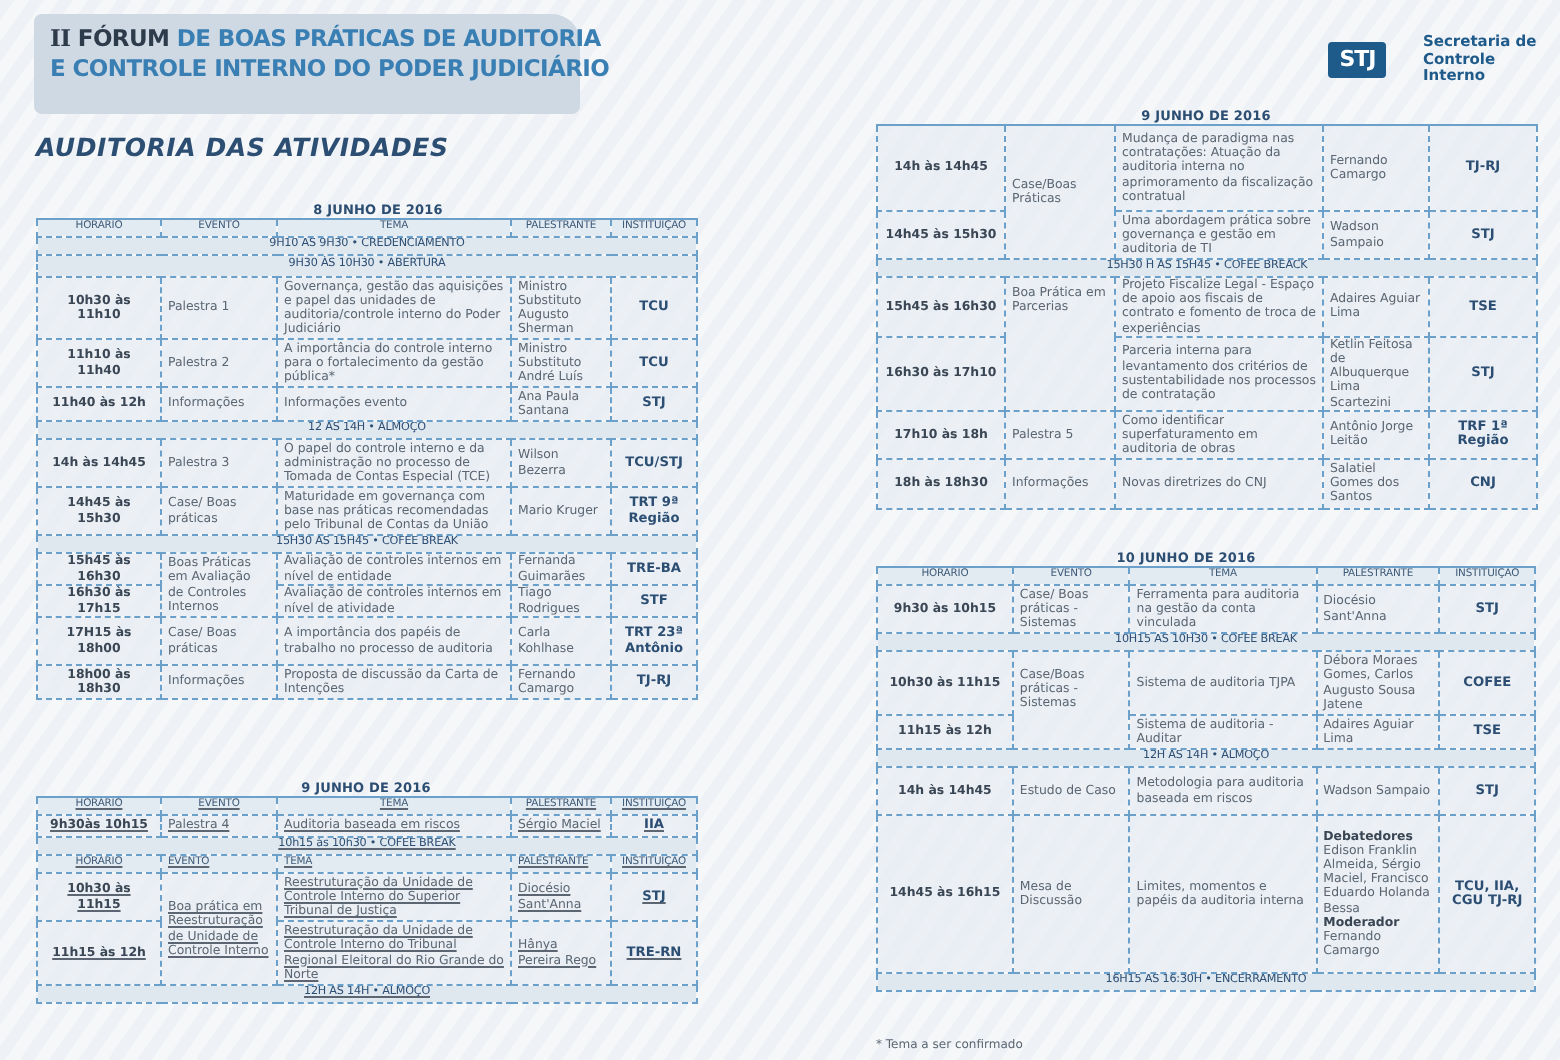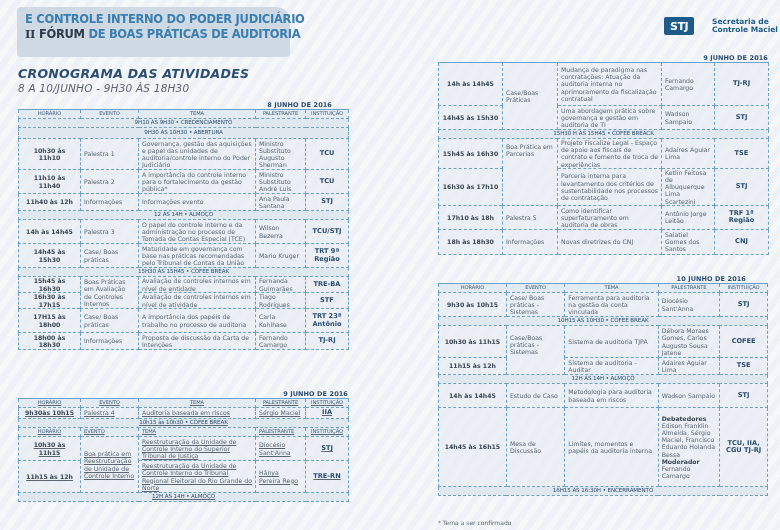--- a/index.html
+++ b/index.html
@@ -17,62 +17,61 @@
   }
   .banner-line { font-family: "DejaVu Sans", sans-serif; font-weight: bold; font-size: 11.5px; line-height: 15px; color: #3a7fb3; letter-spacing: -0.3px; white-space: nowrap; }
   .banner-line .dark { color: #2e3b4a; font-family: "DejaVu Serif", serif; }
   .subtitle-block { position: absolute; left: 18px; top: 66px; }
   .subtitle-main { font-weight: bold; font-style: italic; font-size: 12.5px; color: #2c4e73; letter-spacing: 0.3px; }
   .subtitle-dates { font-style: italic; font-size: 10.5px; color: #5a6470; margin-top: 1px; letter-spacing: 0.2px; }
   .logo { position: absolute; left: 664px; top: 17px; display: flex; align-items: center; }
   .logo-box { width: 30px; height: 18px; background: #1e5a8a; color: #fff; font-weight: bold; font-size: 11px; display:flex; align-items:center; justify-content:center; border-radius: 2px; letter-spacing: -0.5px; }
   .logo-text { margin-left: 18px; font-size: 7.5px; font-weight: bold; color: #1e5a8a; line-height: 8.5px; }
 
-  .day-title { position: absolute; font-size: 6.5px; font-weight: bold; color: #2c4e73; text-align: right; letter-spacing: 0.1px; }
+  .day-title { position: absolute; font-size: 6.5px; font-weight: bold; color: #2c4e73; text-align: center; letter-spacing: 0.1px; }
   table.sched { position: absolute; border-collapse: collapse; font-size: 6.2px; color: #5b6672; table-layout: fixed; }
   table.sched td, table.sched th {
     border-left: 1px dashed #6aa0c9; border-right: 1px dashed #6aa0c9;
     border-top: 1px dashed #6aa0c9; border-bottom: 1px dashed #6aa0c9;
     padding: 0px 3px; line-height: 7.2px; vertical-align: middle; overflow: hidden;
   }
   table.sched th { font-weight: normal; font-size: 5.2px; color: #3e5a78; text-align: center; background: #e3ebf2; height: 9px; letter-spacing: -0.1px;}
   table.sched tr:first-child th { border-top: 1.5px solid #6aa0c9; }
   td.time { font-weight: bold; color: #3a4654; text-align: center; font-size: 6.2px; }
   td.inst { font-weight: bold; color: #2c4e73; text-align: center; font-size: 6.6px; }
   td.band { text-align: center; font-size: 5.6px; color: #2c4e73; background: #dfe7ef; height: 9px; letter-spacing: -0.1px; border-left: none; border-right: none; }
   tr.row td { background: rgba(227,235,242,0.55); }
   .bold { font-weight: bold; }
   .footnote { position: absolute; left: 438px; top: 519px; font-size: 6px; color: #5b6672; }
 </style>
 </head>
 <body>
 
 <div class="banner">
-  <div class="banner-line">E CONTROLE INTERNO DO PODER JUDICIÁRIO</div>
   <div class="banner-line">
     <span class="dark">II</span>
     <span class="dark" style="font-family:'DejaVu Sans',sans-serif;">FÓRUM</span>
     <span>DE BOAS PRÁTICAS DE AUDITORIA</span>
   </div>
+  <div class="banner-line">E CONTROLE INTERNO DO PODER JUDICIÁRIO</div>
 </div>
 
 <div class="subtitle-block">
-  <div class="subtitle-main">CRONOGRAMA DAS ATIVIDADES</div>
-  <div class="subtitle-dates">8 A 10/JUNHO - 9H30 ÀS 18H30</div>
+  <div class="subtitle-main">AUDITORIA DAS ATIVIDADES</div>
 </div>
 
 <div class="logo">
   <div class="logo-box">STJ</div>
   <div class="logo-text">
     <div>Secretaria de</div>
-    <div>Controle Maciel</div>
+    <div>Controle Interno</div>
   </div>
 </div>
 
-<div class="day-title" style="left:2px; top:101px; width:330px;">8 JUNHO DE 2016</div>
+<div class="day-title" style="left:24px; top:101px; width:330px;">8 JUNHO DE 2016</div>
 <table class="sched" style="left:18px; top:109px; width:330px;">
   <colgroup>
       <col style="width:62px">
       <col style="width:58px">
       <col style="width:117px">
       <col style="width:50px">
       <col style="width:43px">
     </colgroup>
   <tbody>
       <tr>
@@ -261,21 +260,21 @@
   <tr class="row" style="height:25px">
     <td class="time">18h às 18h30</td>
     <td>Informações</td>
     <td>Novas diretrizes do CNJ</td>
     <td>Salatiel Gomes dos Santos</td>
     <td class="inst">CNJ</td>
   </tr>
 </tbody>
   </table>
 
-<div class="day-title" style="left:416px; top:275px; width:330px;">10 JUNHO DE 2016</div>
+<div class="day-title" style="left:428px; top:275px; width:330px;">10 JUNHO DE 2016</div>
 <table class="sched" style="left:438px; top:283px; width:330px;">
   <colgroup>
       <col style="width:64px">
       <col style="width:55px">
       <col style="width:88px">
       <col style="width:58px">
       <col style="width:45px">
     </colgroup>
   <tbody>
       <tr>

